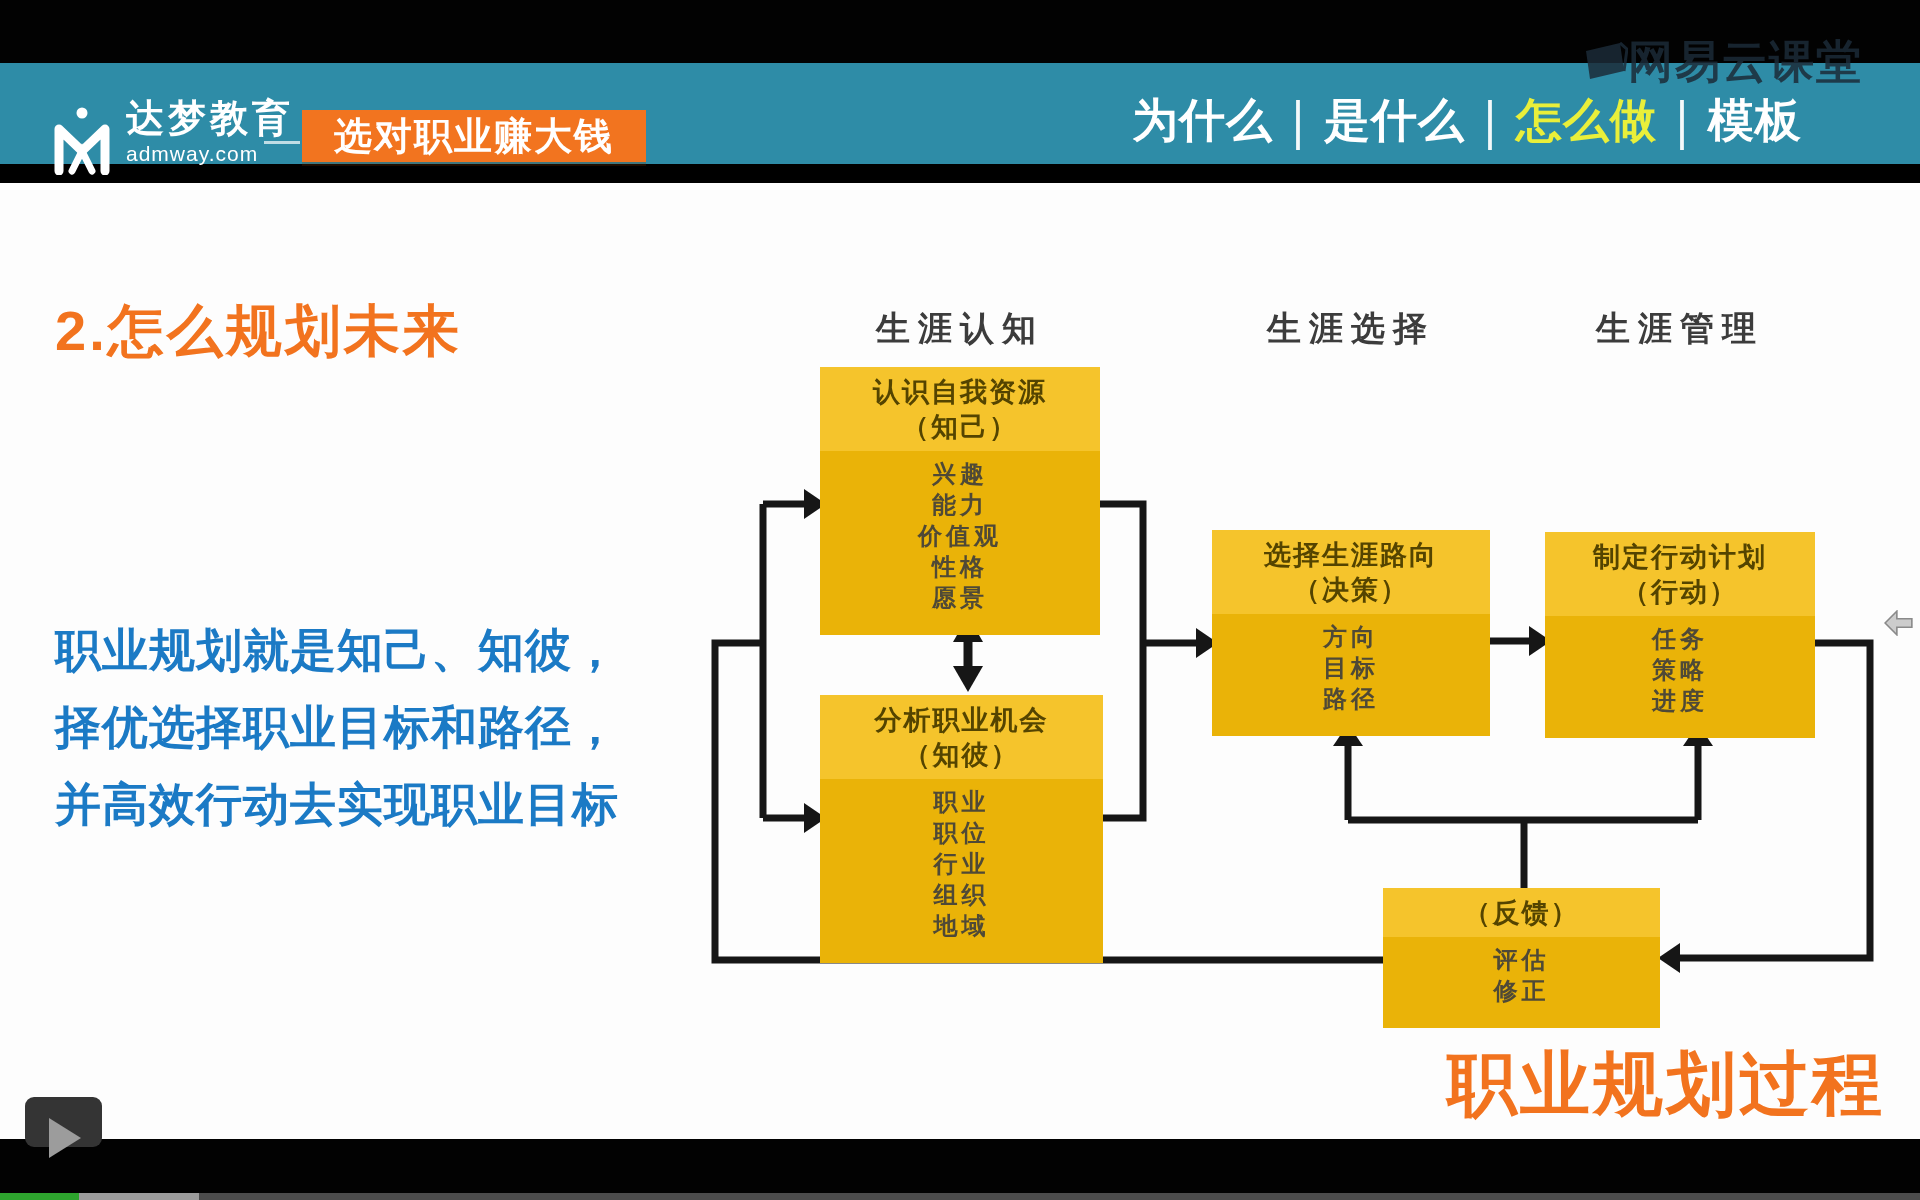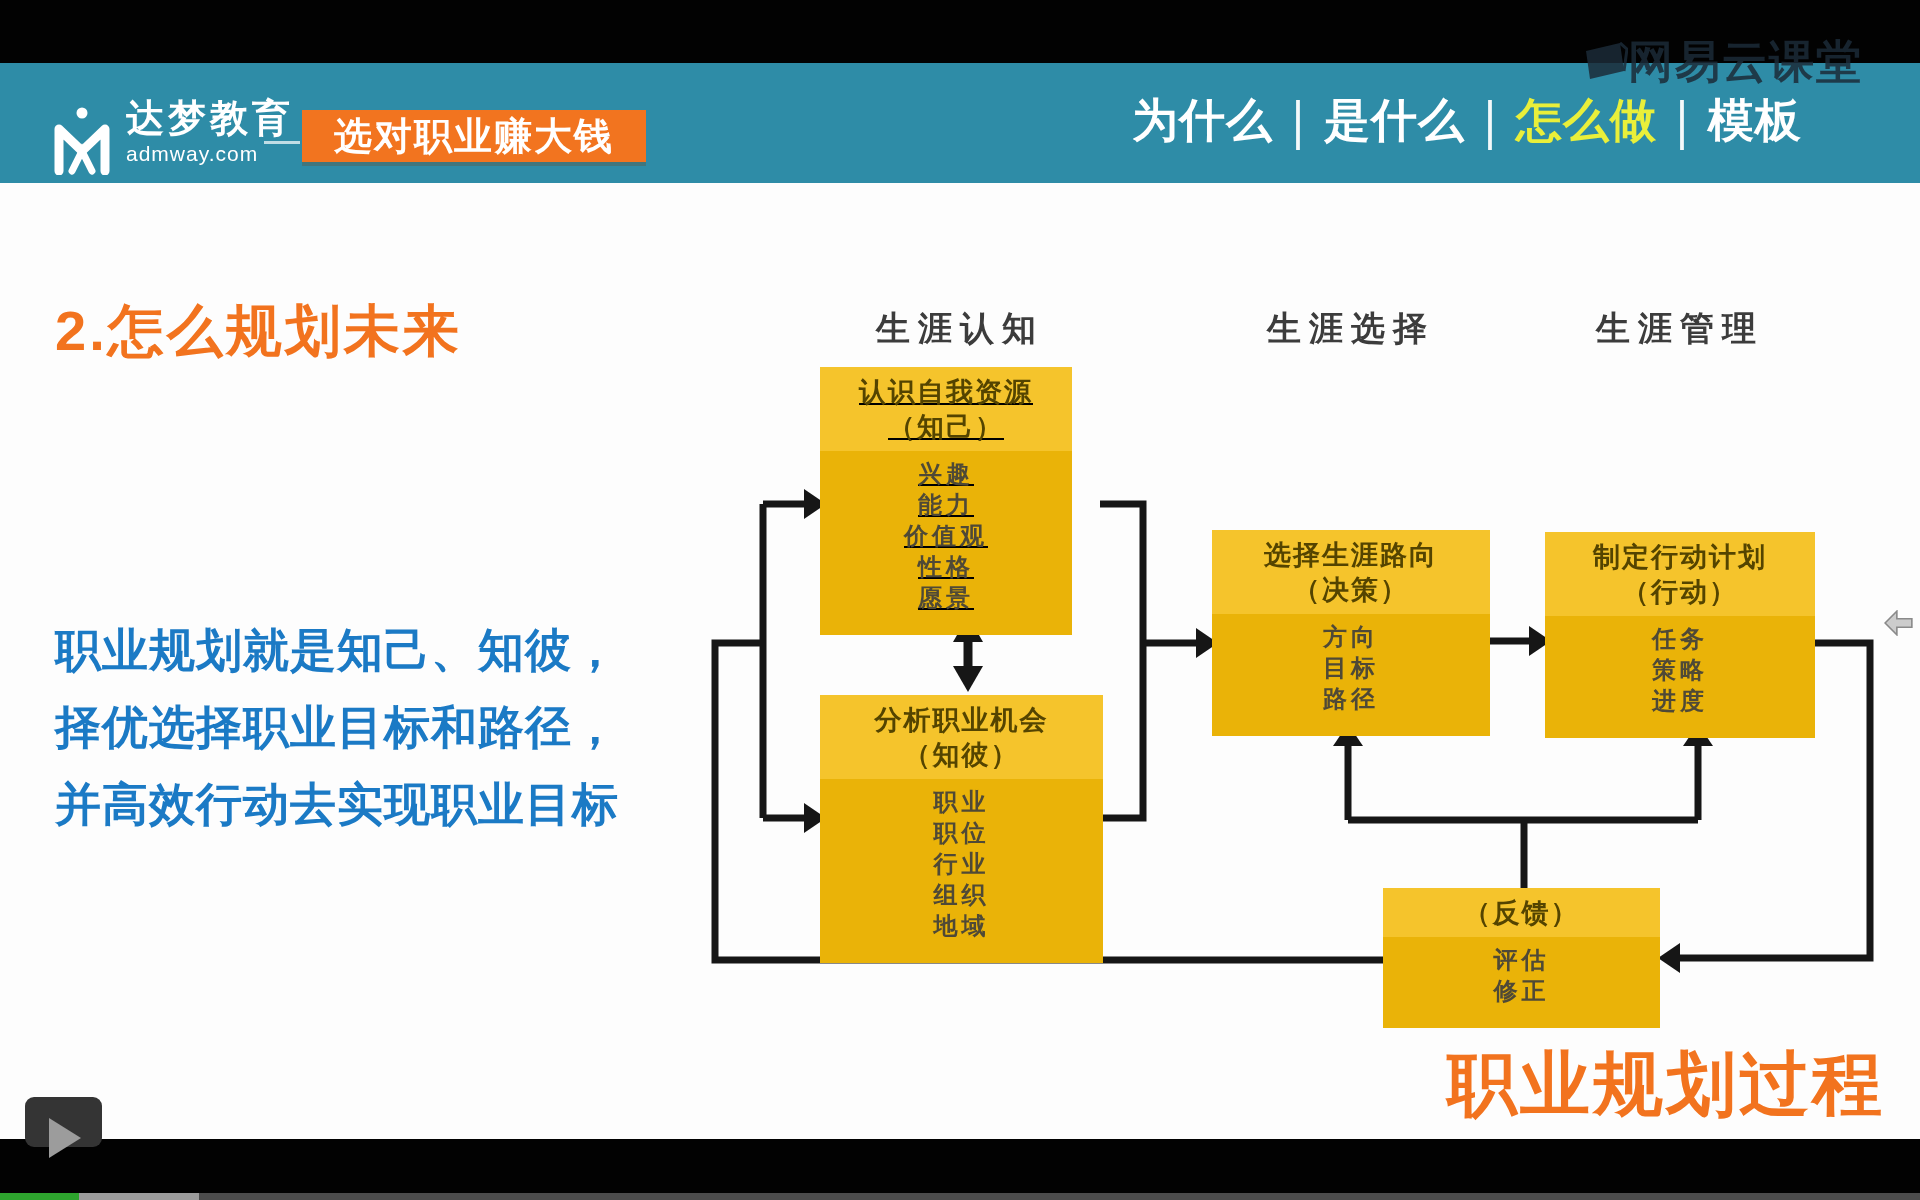--- a/index.html
+++ b/index.html
@@ -12,21 +12,21 @@
   .top-bar{left:0;top:0;width:1920px;height:63px;background:#020202;}
   .bottom-bar{left:0;top:1139px;width:1920px;height:61px;background:#020202;}
   .progress-track{left:0;top:1193px;width:1920px;height:7px;background:#4c4c4c;}
   .progress-buffer{left:0;top:1193px;width:199px;height:7px;background:#9c9c9c;}
   .progress-played{left:0;top:1193px;width:79px;height:7px;background:#2ea52e;}
   .play-btn{left:25px;top:1097px;width:84px;height:64px;z-index:8;}
   .pb-rect{position:absolute;left:0;top:0;width:77px;height:50px;background:#343434;border-radius:9px;}
   .pb-tri{position:absolute;left:24px;top:21px;width:0;height:0;
     border-left:32px solid #9c9c9c;border-top:20px solid transparent;border-bottom:20px solid transparent;}
   
-  .header{left:0;top:63px;width:1920px;height:120px;background:#2e8ca7;z-index:2;}
+  .header{left:0;top:63px;width:1920px;height:101px;background:#2e8ca7;z-index:2;}
   .logo-icon{position:absolute;left:52px;top:40px;width:60px;height:72px;}
   .brand{position:absolute;left:126px;top:32px;color:#fff;}
   .brand-name{display:block;font-size:38px;font-weight:700;letter-spacing:4px;line-height:46px;}
   .brand-domain{display:block;font-size:21px;letter-spacing:1px;line-height:26px;font-weight:400;}
   .brand-divider{position:absolute;left:264px;top:78px;width:36px;height:3px;background:rgba(255,255,255,.7);}
   .badge{position:absolute;left:302px;top:47px;width:344px;height:52px;background:#f2741f;
     color:#fff;font-size:38px;font-weight:700;text-align:center;line-height:52px;letter-spacing:2px;
     box-shadow:0 4px 0 rgba(120,50,0,.25);}
   .nav{position:absolute;left:1132px;top:26px;height:64px;display:flex;align-items:center;gap:19px;
     color:#fff;font-size:46px;font-weight:700;letter-spacing:1px;white-space:nowrap;}
@@ -93,21 +93,21 @@
   <span>职业规划就是知己、知彼，</span>
   <span>择优选择职业目标和路径，</span>
   <span>并高效行动去实现职业目标</span>
 </div>
 <div class="abs caption">职业规划过程</div>
 
 <div class="col-header" style="left:850px;">生涯认知</div>
 <div class="col-header" style="left:1241px;">生涯选择</div>
 <div class="col-header" style="left:1570px;">生涯管理</div>
 
-<div class="dbox" style="left:820px;top:367px;width:252px;text-decoration:underline;">
+<div class="dbox" style="left:820px;top:367px;width:280px;">
   <div class="dbox-head">
     <span>认识自我资源</span>
     <span>（知己）</span>
   </div>
   <div class="dbox-body">
     <span>兴趣</span>
     <span>能力</span>
     <span>价值观</span>
     <span>性格</span>
     <span>愿景</span>

